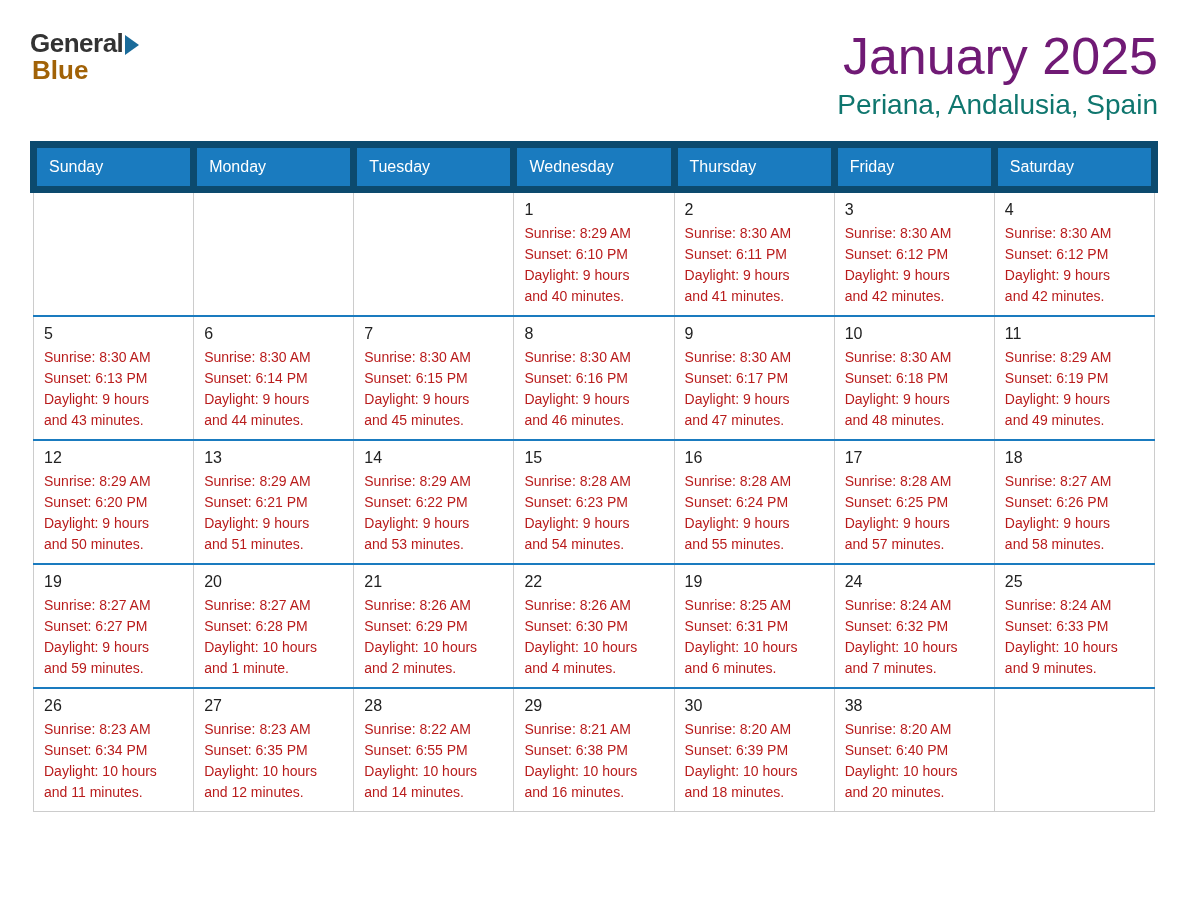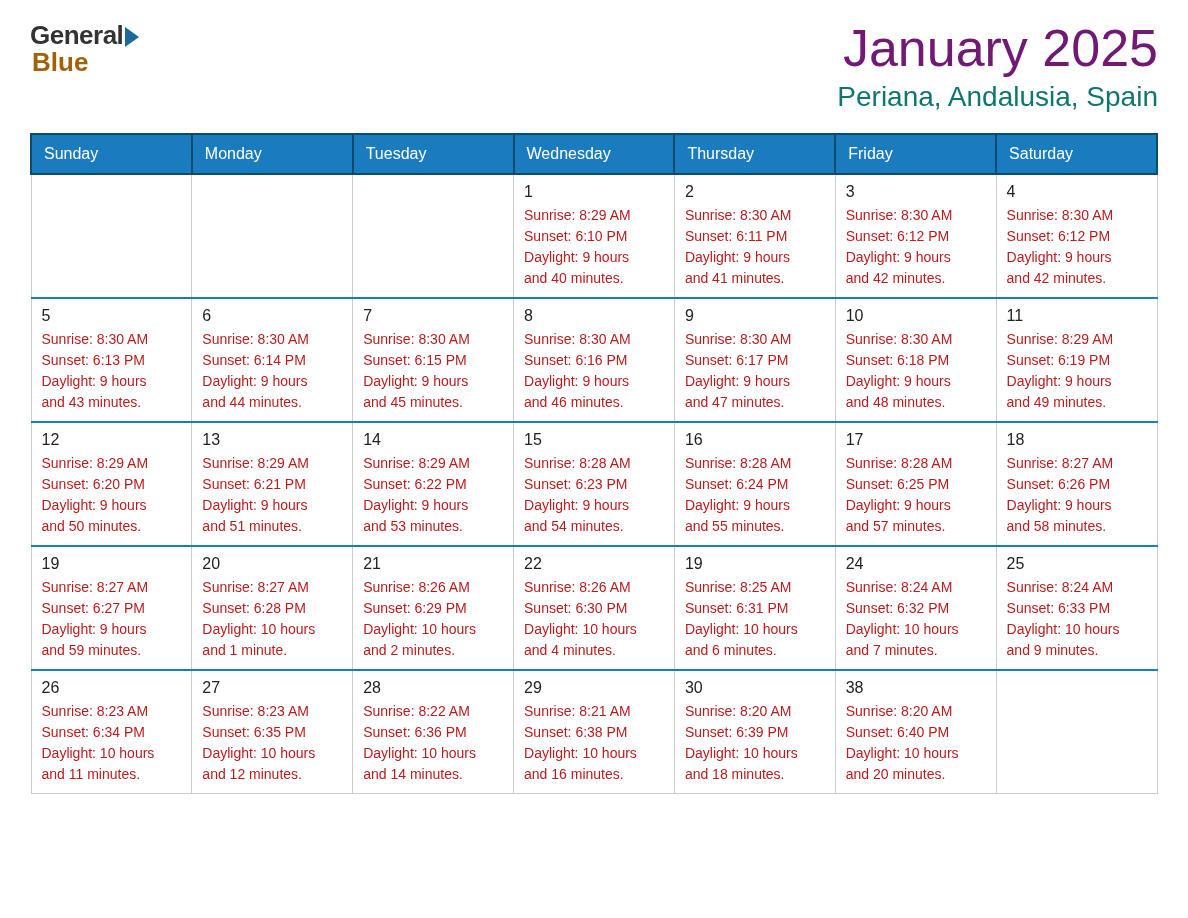--- a/index.html
+++ b/index.html
@@ -9,20 +9,21 @@
       color: #333;
       padding: 20px 30px;
       width: 1188px;
       min-height: 918px;
     }
     .header {
       display: flex;
       justify-content: space-between;
       align-items: flex-start;
       margin-bottom: 20px;
+      margin-top: 8px;
     }
     .logo {
       display: flex;
       flex-direction: column;
       align-items: flex-start;
     }
     .logo-top {
       display: flex;
       align-items: center;
     }
@@ -67,21 +68,21 @@
       border-collapse: collapse;
       border: 1px solid #ccc;
     }
     .calendar th {
       background-color: #1a7bbf;
       color: #fff;
       font-size: 16px;
       font-weight: normal;
       padding: 10px 12px;
       text-align: left;
-      border: 2px solid #0c4a6e;
+      border: 7px solid #0c4a6e;
     }
     .calendar td {
       vertical-align: top;
       padding: 8px 10px;
       border: 1px solid #ccc;
       width: calc(100% / 7);
       min-height: 90px;
     }
     .day-num {
       font-size: 16px;
@@ -329,21 +330,21 @@
         <td>
           <span class="day-num">27</span>
           <div class="day-info" style="white-space: pre-line;">Sunrise: 8:23 AM
 Sunset: 6:35 PM
 Daylight: 10 hours
 and 12 minutes.</div>
         </td>
         <td>
           <span class="day-num">28</span>
           <div class="day-info" style="white-space: pre-line;">Sunrise: 8:22 AM
-Sunset: 6:36 PM
+Sunset: 6:55 PM
 Daylight: 10 hours
 and 14 minutes.</div>
         </td>
         <td>
           <span class="day-num">29</span>
           <div class="day-info" style="white-space: pre-line;">Sunrise: 8:21 AM
 Sunset: 6:38 PM
 Daylight: 10 hours
 and 16 minutes.</div>
         </td>

